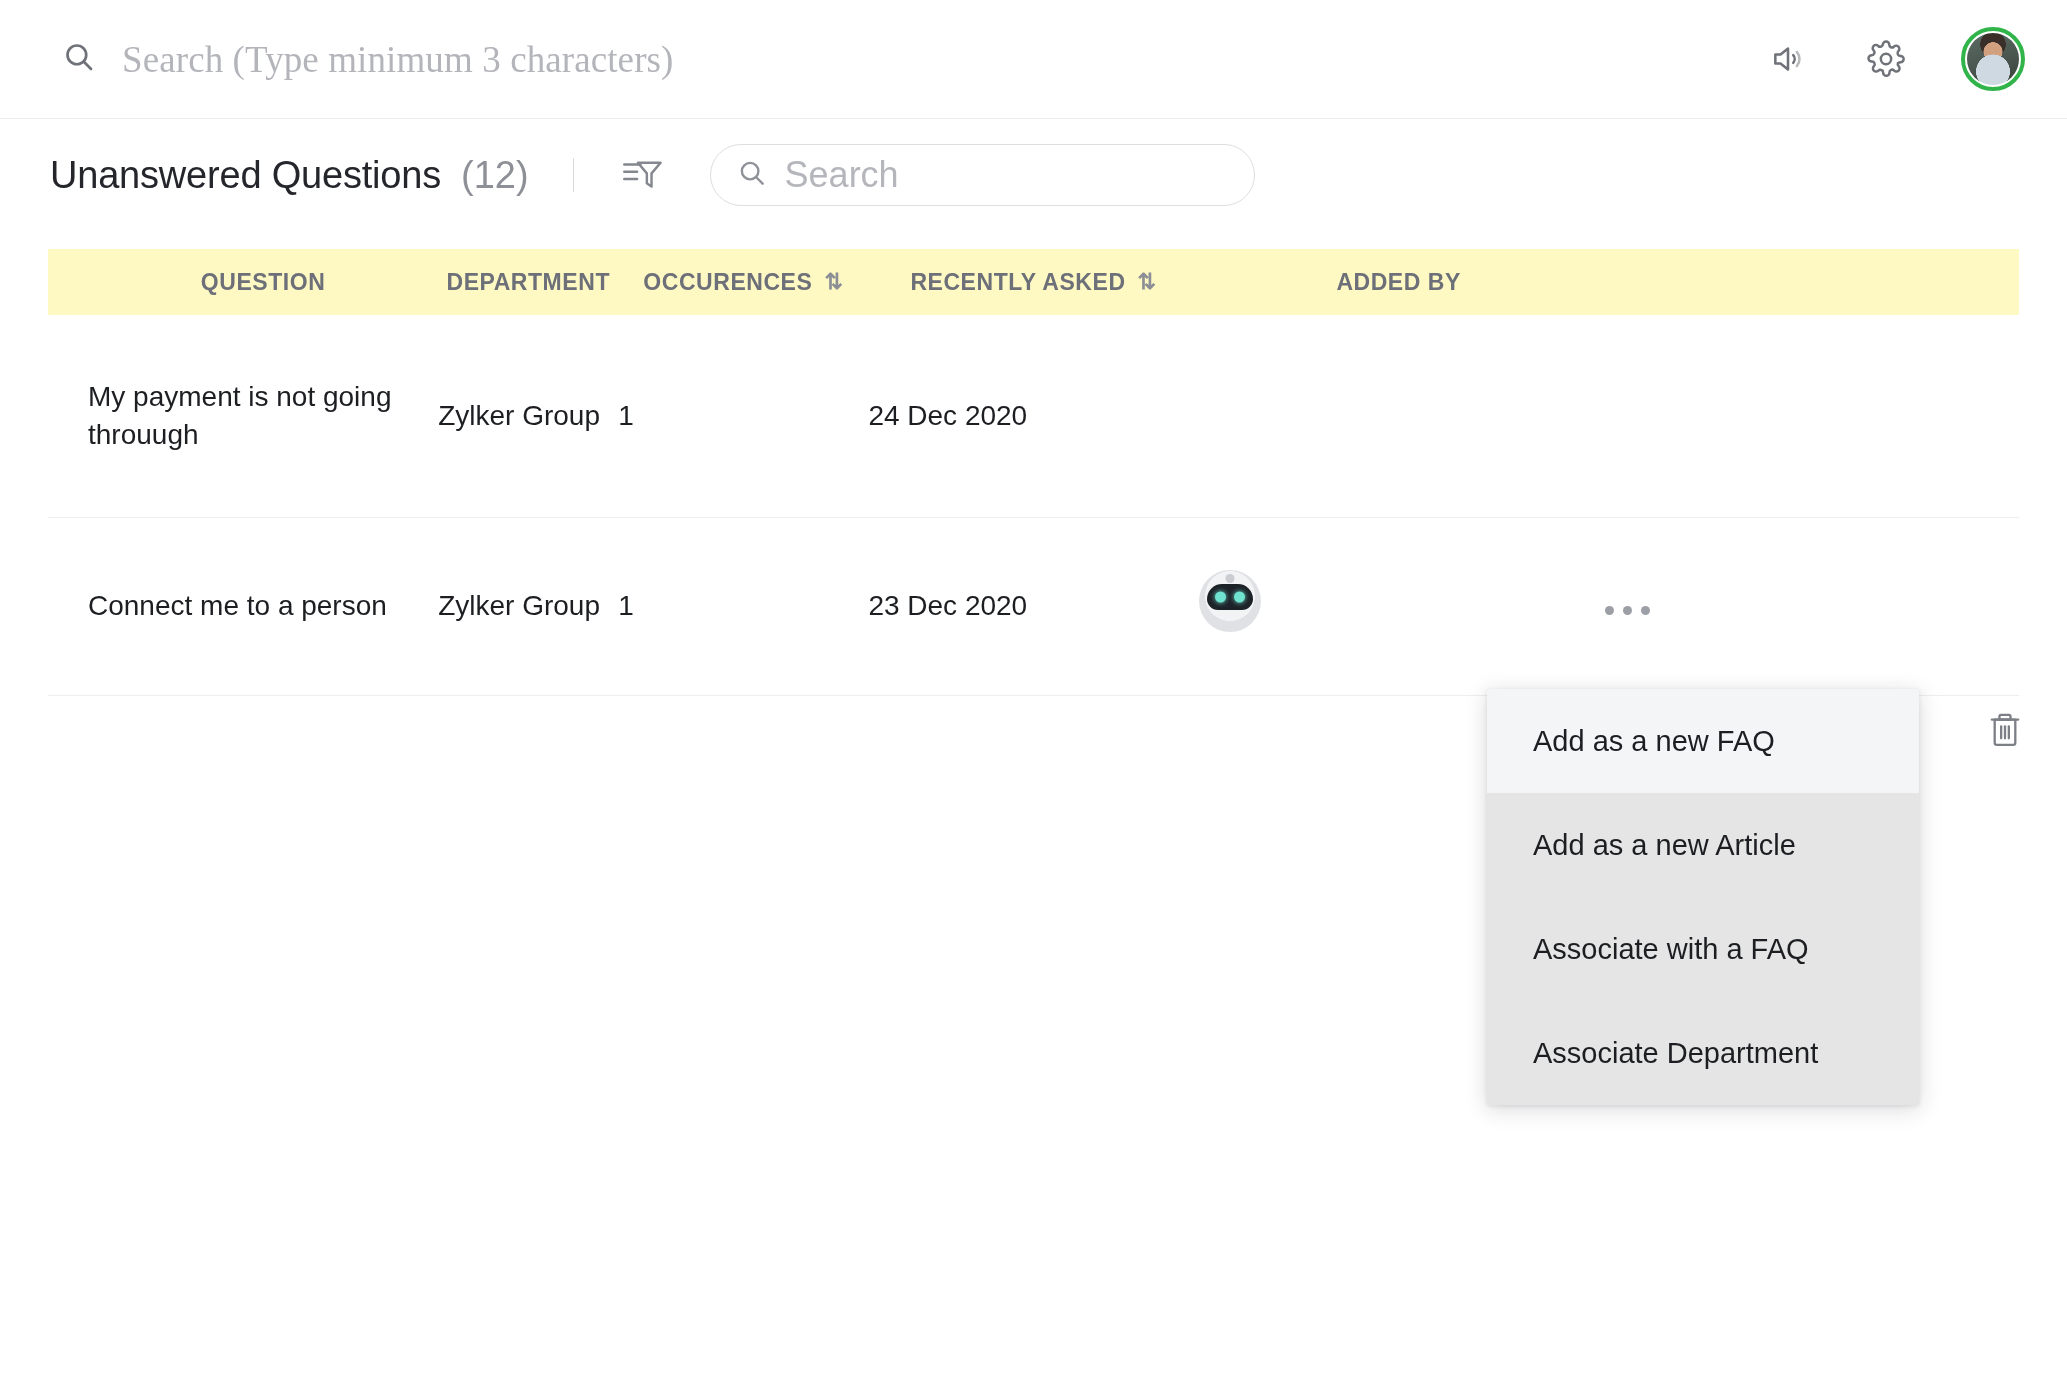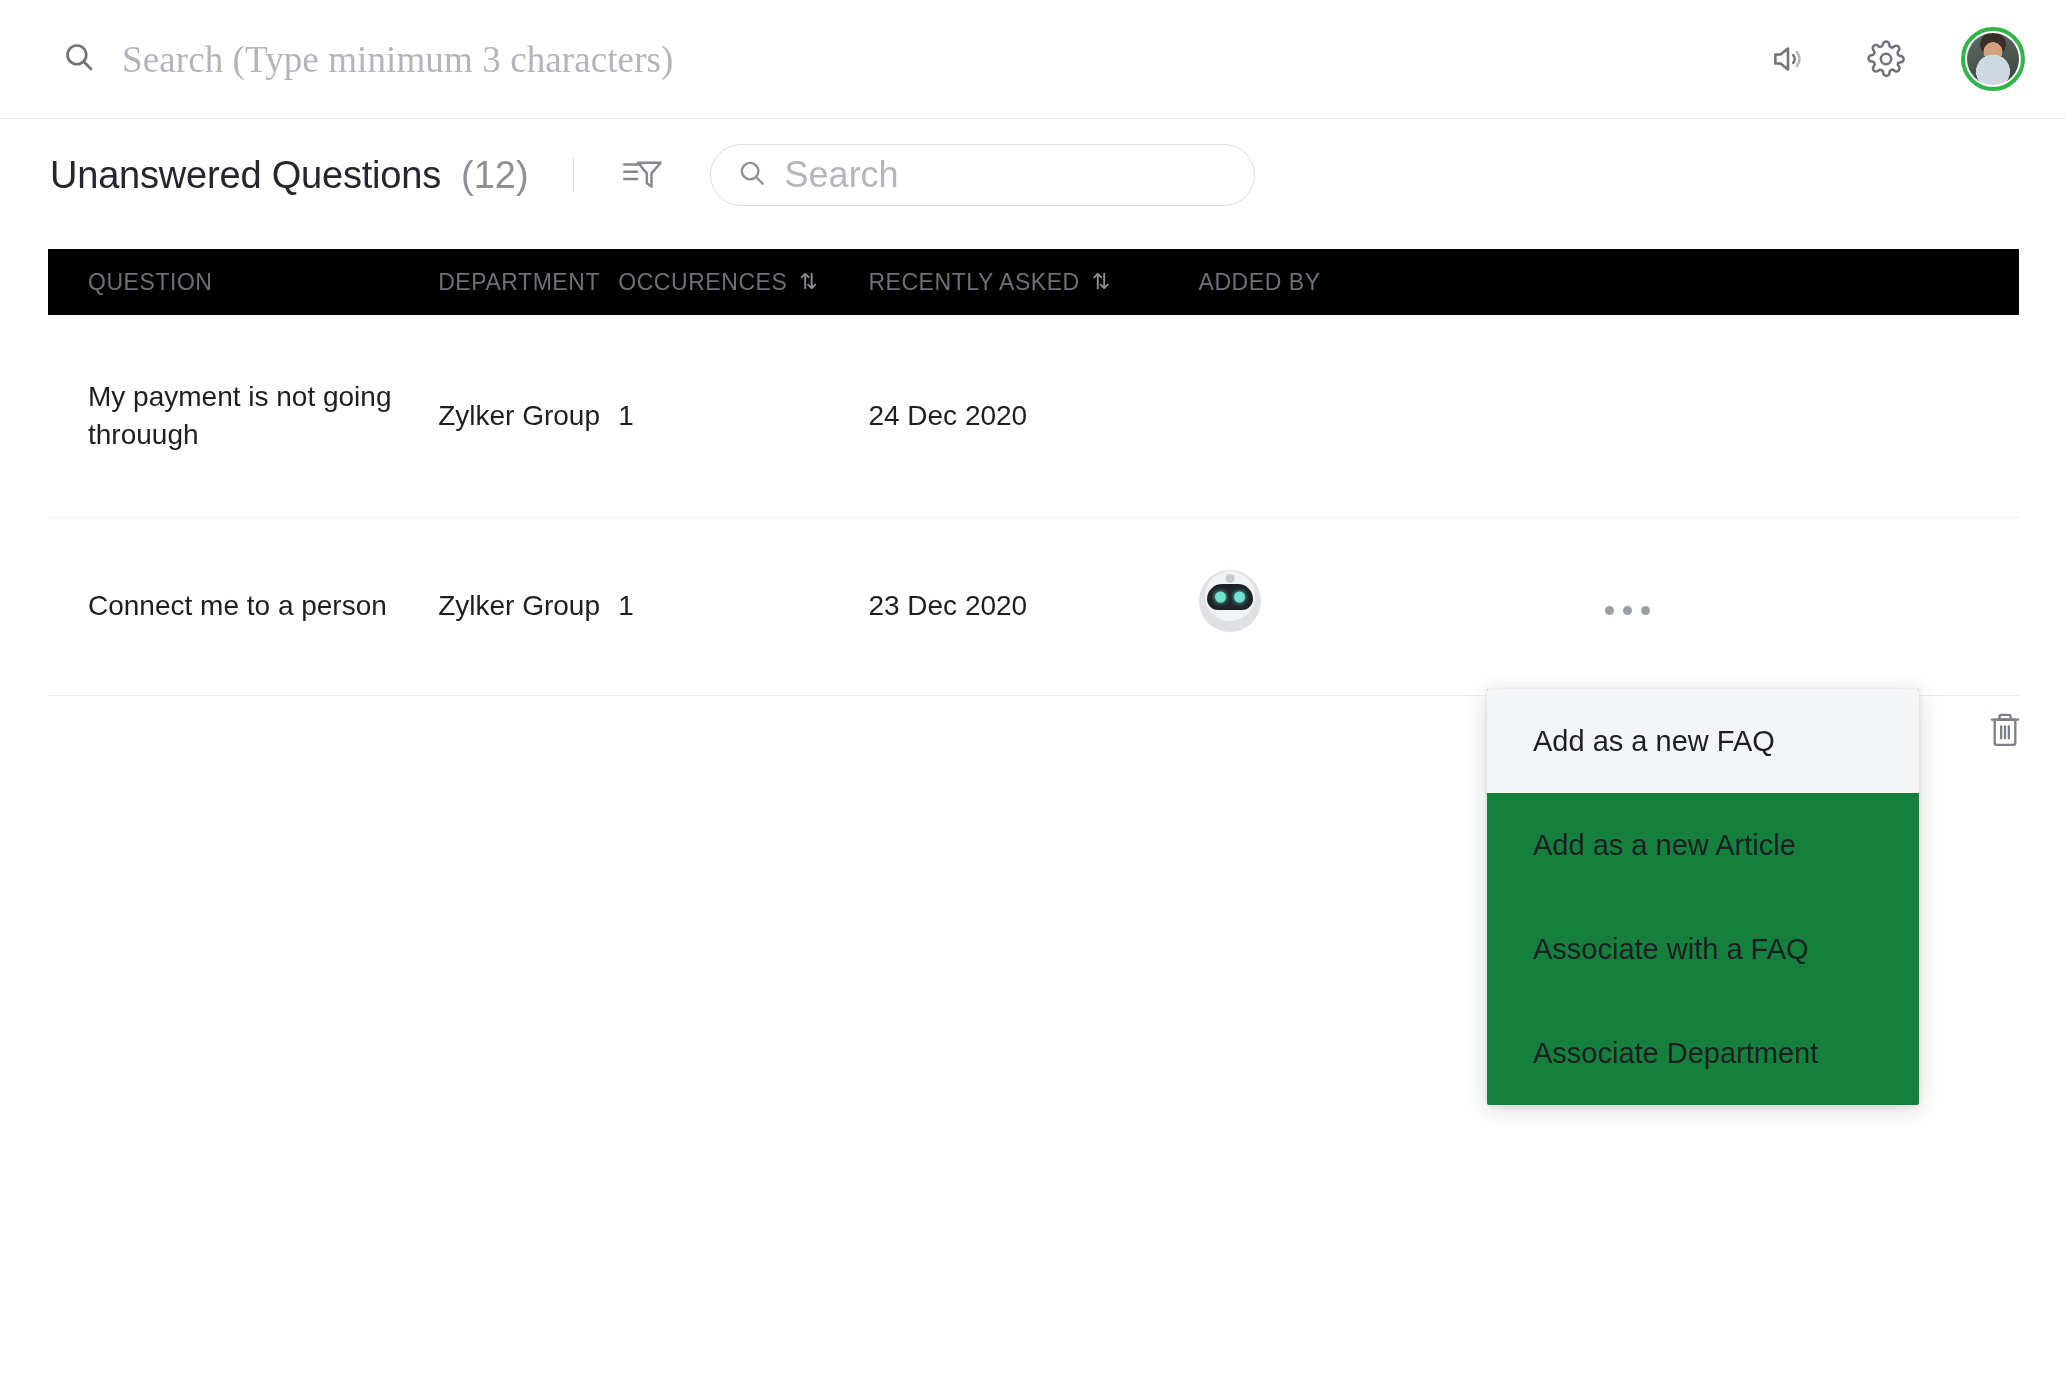--- a/index.html
+++ b/index.html
@@ -135,27 +135,27 @@
     position: relative;
     margin: 18px 0 0 0;
     padding: 0 48px 0 48px;
   }
   .tbl {
     width: 100%;
     border-collapse: collapse;
     table-layout: fixed;
   }
   .tbl thead th {
-    background: #000000;
+    background: #fef9c3;
     height: 66px;
     font-size: 23px;
-    font-weight: 400;
+    font-weight: 700;
     color: #6d7078;
     letter-spacing: .55px;
-    text-align: left;
+    text-align: center;
     vertical-align: middle;
     padding: 0;
     white-space: nowrap;
   }
   .tbl thead th.pad-left { padding-left: 40px; }
   .th-inner { display: inline-flex; align-items: center; gap: 12px; }
   .sort-icon { font-size: 22px; color: #8b8e95; line-height: 1; }
 
   .tbl tbody td {
     font-size: 28px;
@@ -232,21 +232,21 @@
     background: none; border: none; padding: 0;
     z-index: 3;
   }
 
   
   .dropdown {
     position: absolute;
     left: 1487px;
     top: 440px;
     width: 432px;
-    background: #15803d;
+    background: #e5e5e5;
     box-shadow: 0 4px 22px rgba(28,32,41,.17), 0 1px 4px rgba(28,32,41,.10);
     border-radius: 2px;
     padding: 0;
     z-index: 5;
     overflow: hidden;
   }
   .dd-item {
     height: 104px;
     display: flex;
     align-items: center;

